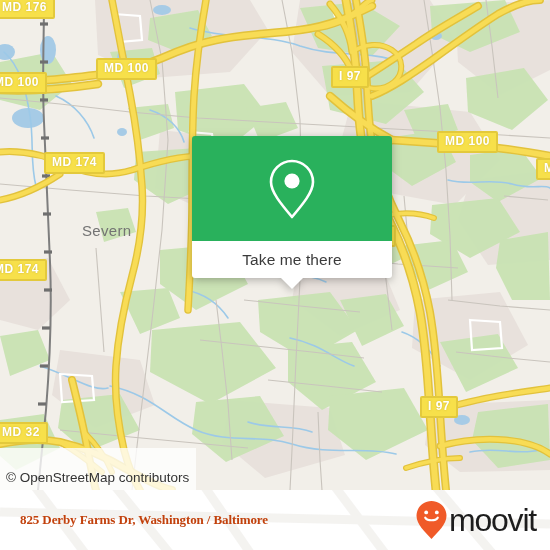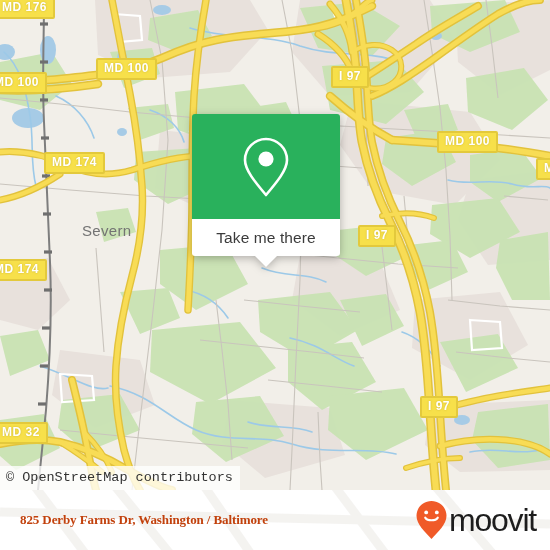--- a/index.html
+++ b/index.html
@@ -52,33 +52,33 @@
     white-space: nowrap;
   }
 
   
   #attribution {
     position: absolute;
     left: 0;
     bottom: 0;
     background: rgba(255,255,255,.78);
     color: #333333;
-    font-family: Liberation Mono, monospace;
+    font-family: Liberation Sans, sans-serif;
     font-size: 13.5px;
     line-height: 20px;
-    padding: 2px 7px 2px 6px;
+    padding: 20px 7px 2px 6px;
     white-space: nowrap;
   }
 
   
   #callout {
     position: absolute;
     left: 192px;
-    top: 114px;
-    width: 148px;
+    top: 136px;
+    width: 200px;
     filter: drop-shadow(0 2px 4px rgba(0,0,0,.28));
     text-align: center;
   }
   #callout-top {
     background: #29b15c;
     height: 105px;
     border-radius: 3px 3px 0 0;
     display: flex;
     align-items: center;
     justify-content: center;

